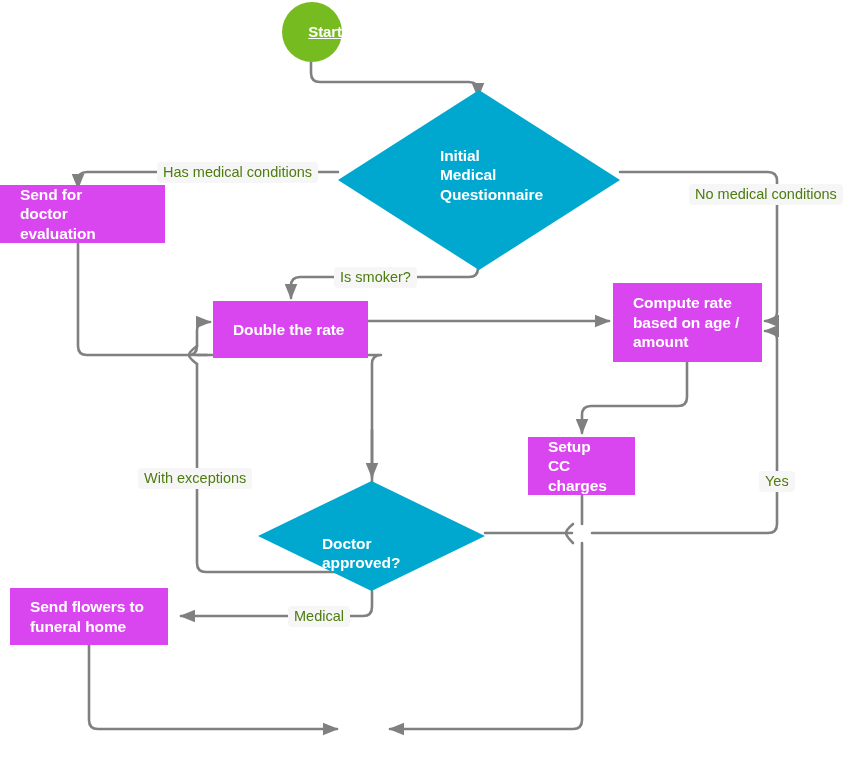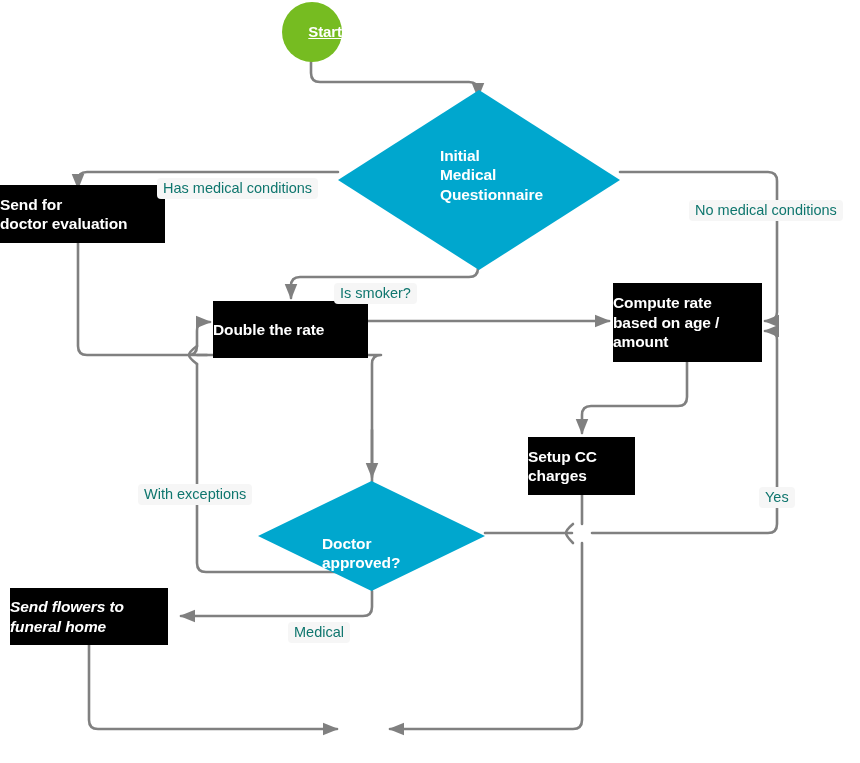--- a/index.html
+++ b/index.html
@@ -29,22 +29,22 @@
     box-sizing: border-box;
     display: flex;
     align-items: center;
     color: #ffffff;
     font-weight: bold;
     font-size: 15.5px;
     line-height: 1.25;
     letter-spacing: -0.1px;
   }
   .node.box {
-    background: #000000;
-    padding: 6px 0;
+    background: #d946ef;
+    padding: 6px 20px;
   }
   .node.terminator {
     border-radius: 50%;
     justify-content: flex-end;
     text-align: center;
     font-size: 15px;
     text-decoration: underline;
   }
   .node.start { background: #76bc21; }
   .node.end { background: #dc3c08; }
@@ -52,28 +52,27 @@
     background: transparent;
     justify-content: flex-start;
   }
   .diamond-shape {
     position: absolute;
     background: #00a7ce;
   }
   .edge-label {
     position: absolute;
     background: #f6f6f6;
-    color: #0f766e;
+    color: #4d7c0f;
     font-size: 14.5px;
     font-weight: normal;
     padding: 2px 6px;
     border-radius: 4px;
     white-space: nowrap;
     line-height: 1.15;
-    margin-top: 16px;
   }
 </style>
 </head>
 <body>
 
 <div id="canvas">
 
   <svg id="wires" viewBox="0 0 860 763" xmlns="http://www.w3.org/2000/svg">
     <defs>
       <marker id="arrow" viewBox="0 0 10 10" refX="8.5" refY="5" markerWidth="6.5" markerHeight="6.5" orient="auto-start-reverse">
@@ -146,21 +145,21 @@
     <span>amount</span>
   </div>
 
   <div class="diamond-shape" style="left:258px; top:481px; width:227px; height:110px;
               clip-path: polygon(50% 0%, 100% 50%, 50% 100%, 0% 50%);"></div>
   <div class="node diamond-label" style="left:322px; top:508px; width:170px; height:50px; flex-direction:column; align-items:flex-start; justify-content:center;margin-top:20px;">
     <span>Doctor</span>
     <span>approved?</span>
   </div>
 
-  <div class="node box" style="left:10px; top:588px; width:158px; height:57px; flex-direction:column; align-items:flex-start; justify-content:center;font-style:italic;">
+  <div class="node box" style="left:10px; top:588px; width:158px; height:57px; flex-direction:column; align-items:flex-start; justify-content:center;">
     <span>Send flowers to</span>
     <span>funeral home</span>
   </div>
 
 
   <div class="edge-label" style="left:157px; top:162px;">Has medical conditions</div>
 
   <div class="edge-label" style="left:689px; top:184px;">No medical conditions</div>
 
   <div class="edge-label" style="left:334px; top:267px;">Is smoker?</div>

